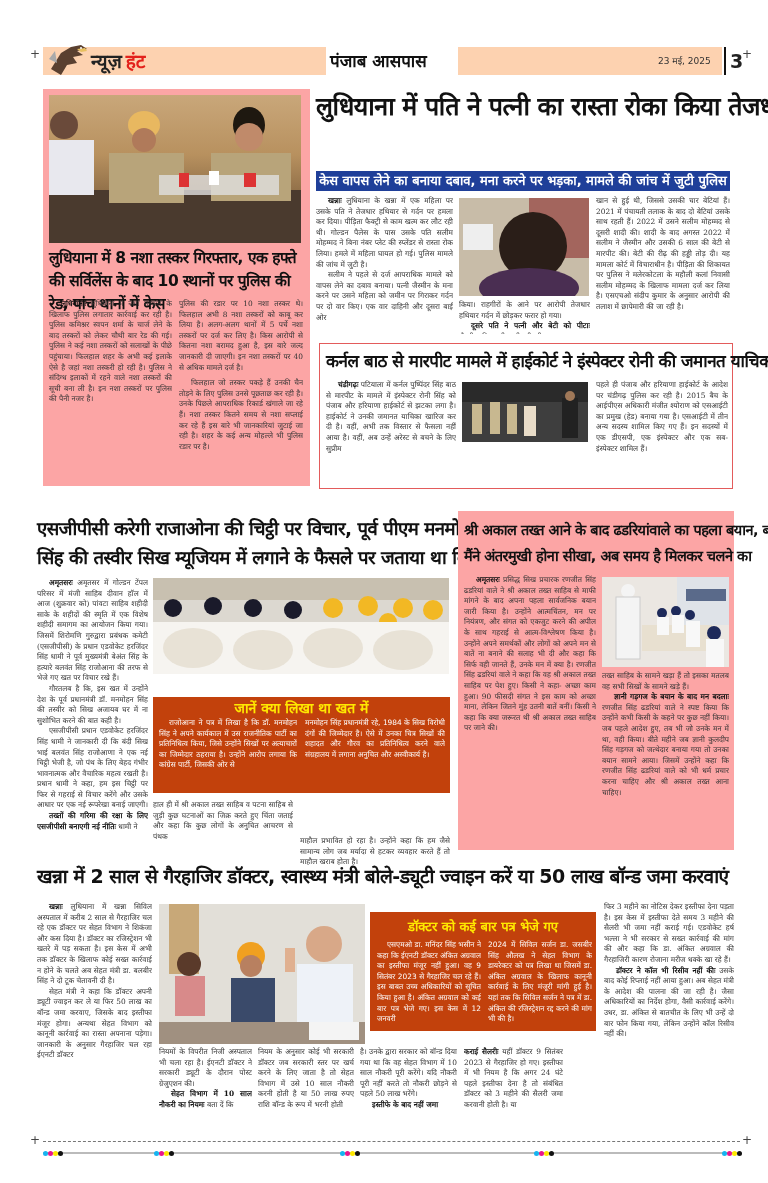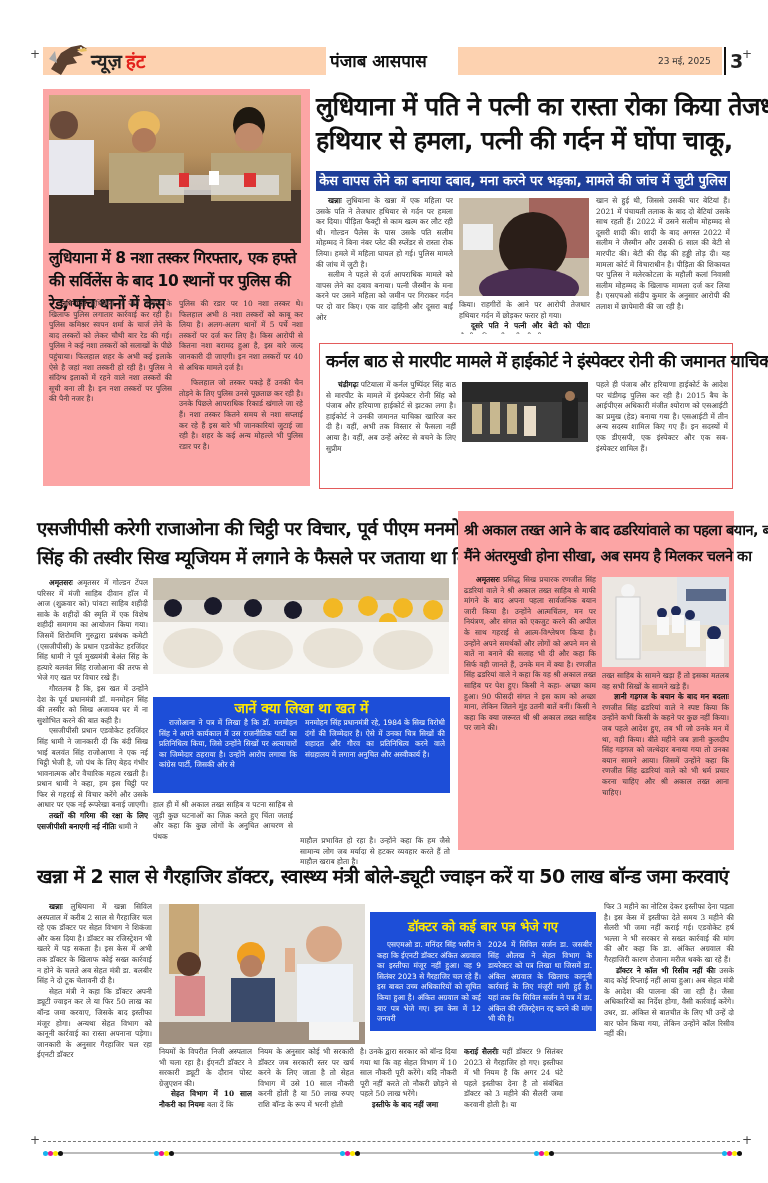--- a/index.html
+++ b/index.html
@@ -18,21 +18,21 @@
 .pageno{position:absolute;left:681px;top:0;height:28px;border-left:2px solid #111;padding-left:4px;font-size:19px;font-weight:bold;line-height:28px}
 
 .box-blue{position:absolute;background:#fca5a5}
 .box-red{position:absolute;border:1.5px solid #e35b5b;background:#fff}
 .photo{position:absolute;overflow:hidden}
 .headline{position:absolute;font-weight:bold;color:#111;font-family:"DejaVu Sans",sans-serif;letter-spacing:-0.5px}
 .subhead{position:absolute;background:#1f3f99;color:#fff;font-weight:bold;font-size:13px;line-height:20px;text-align:center;white-space:nowrap;overflow:hidden}
 .col{position:absolute;font-family:"DejaVu Serif",serif;font-size:7.4px;line-height:10.6px;color:#333;text-align:justify;overflow:hidden}
 .col b,.col .lead{font-weight:bold;color:#111}
 .col .p{text-indent:12px}
-.infobox{position:absolute;background:#1d4ed8;color:#fff}
+.infobox{position:absolute;background:#c2410c;color:#fff}
 .infobox .ttl{position:absolute;left:0;right:0;text-align:center;font-weight:bold;color:#ffe800;font-size:14px}
 .infobox .ic{position:absolute;font-family:"DejaVu Sans",sans-serif;font-size:7.4px;line-height:10.6px;color:#fff;text-align:justify;overflow:hidden}
 .rule{position:absolute;height:0;border-top:1px dashed #777}
 .cmyk{position:absolute;height:8px;display:flex;align-items:center;gap:0}
 .dot{width:5px;height:5px;border-radius:50%}
 .lineg{position:absolute;height:2px;background:#bbb}
 </style>
 </head>
 <body>
 
@@ -79,21 +79,20 @@
     <div class="p"><span class="lead">लुधियानाः</span> <span>लुधियाना में नशा तस्करों के खिलाफ पुलिस लगातार कार्रवाई कर रही है। पुलिस कमिश्नर स्वपन शर्मा के चार्ज लेने के बाद तस्करों को लेकर चौथी बार रेड की गई। पुलिस ने कई नशा तस्करों को सलाखों के पीछे पहुंचाया। फिलहाल शहर के अभी कई इलाके ऐसे है जहां नशा तस्करी हो रही है। पुलिस ने संदिग्ध इलाकों में रहने वाले नशा तस्करों की सूची बना ली है। इन नशा तस्करों पर पुलिस की पैनी नजर है।</span></div>
   </div>
   <div class="col" style="left:136px;top:210px;width:124px;height:182px">
     <div><span>पुलिस की रडार पर 10 नशा तस्कर थे। फिलहाल अभी 8 नशा तस्करों को काबू कर लिया है। अलग-अलग थानों में 5 पर्चे नशा तस्करों पर दर्ज कर लिए है। किस आरोपी से कितना नशा बरामद हुआ है, इस बारे जल्द जानकारी दी जाएगी। इन नशा तस्करों पर 40 से अधिक मामले दर्ज है।</span></div>
     <div class="p" style="margin-top:5px"><span>फिलहाल जो तस्कर पकड़े हैं उनकी चैन तोड़ने के लिए पुलिस उनसे पूछताछ कर रही है। उनके पिछले आपराधिक रिकार्ड खंगाले जा रहे हैं। नशा तस्कर कितने समय से नशा सप्लाई कर रहे हैं इस बारे भी जानकारियां जुटाई जा रही है। शहर के कई अन्य मोहल्ले भी पुलिस रडार पर है।</span></div>
   </div>
 </div>
 
 <div class="headline" style="left:316px;top:90px;width:420px;font-size:25px;line-height:34px;white-space:nowrap">
   <div>लुधियाना में पति ने पत्नी का रास्ता रोका किया तेजधार</div>
-  <div>हथियार से हमला,  पत्नी की गर्दन में घोंपा चाकू,</div>
 </div>
 <div class="subhead" style="left:316px;top:171px;width:414px">केस वापस लेने का बनाया दबाव, मना करने पर भड़का, मामले की जांच में जुटी पुलिस</div>
 <div class="col" style="left:316px;top:196px;width:137px;height:136px">
   <div class="p"><span class="lead">खन्नाः</span> <span>लुधियाना के खन्ना में एक महिला पर उसके पति ने तेजधार हथियार से गर्दन पर हमला कर दिया। पीड़िता फैक्ट्री से काम खत्म कर लौट रही थी। गोल्डन पैलेस के पास उसके पति सलीम मोहम्मद ने बिना नंबर प्लेट की स्प्लेंडर से रास्ता रोक लिया। हमले में महिला घायल हो गई। पुलिस मामले की जांच में जुटी है।</span></div>
   <div class="p"><span>सलीम ने पहले से दर्ज आपराधिक मामले को वापस लेने का दबाव बनाया। पत्नी जैस्मीन के मना करने पर उसने महिला को जमीन पर गिराकर गर्दन पर दो वार किए। एक वार दाहिनी और दूसरा बाईं ओर</span></div>
 </div>
 <div class="photo" style="left:459px;top:198px;width:130px;height:98px;background:linear-gradient(135deg,#b8b4aa,#9a8878)">
   <svg width="130" height="98" viewBox="0 0 130 98">
     <rect x="0" y="0" width="130" height="98" fill="#c8bca8"></rect>
     <rect x="70" y="0" width="60" height="60" fill="#8a2c2c" opacity="0.6"></rect>

